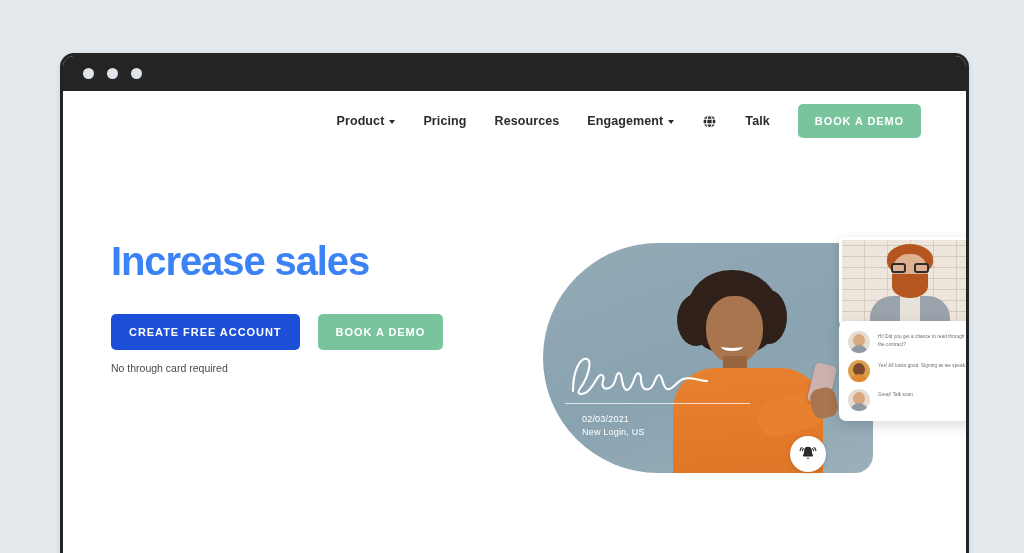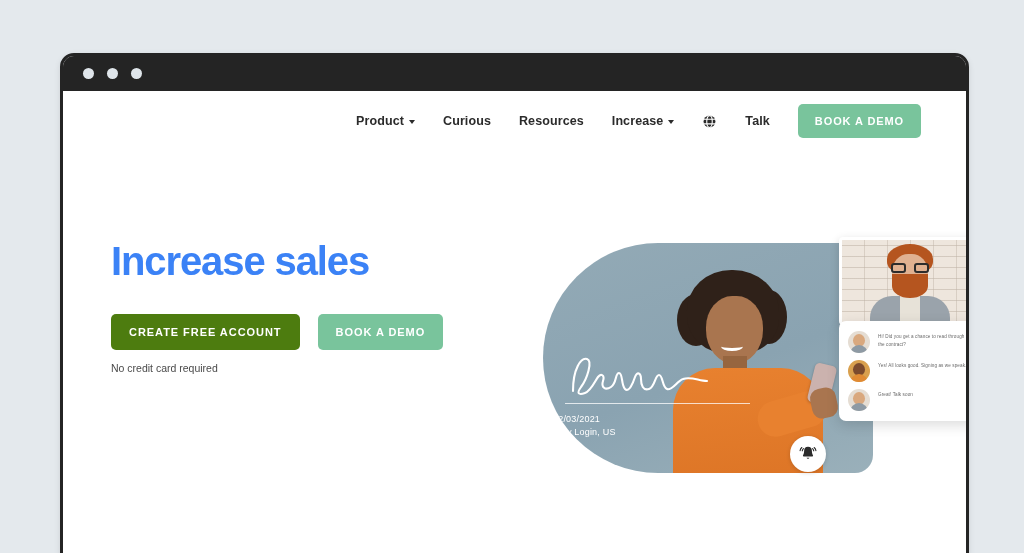--- a/index.html
+++ b/index.html
@@ -60,21 +60,21 @@
   p.subcopy {
     margin-top:33px; font-size:13.6px; line-height:1.72; color:#3a3a3a;
     width:362px;
   }
   .cta-row { margin-top:31px; display:flex; gap:18px; }
   .btn {
     border:none; border-radius:5px; color:#fff; font-weight:bold;
     font-size:11px; letter-spacing:.95px; padding:12px 18px;
     cursor:pointer; font-family:inherit; white-space:nowrap;
   }
-  .btn-orange { background:#4d7c0f; }
+  .btn-orange { background:#1d4ed8; }
   .btn-green  { background:#79c49c; }
   .fineprint { margin-top:12px; font-size:10.5px; color:#4a4a4a; }
 
   
   .hero-right {
     position:absolute; left:480px; top:152px; width:390px; height:230px;
   }
   .blob {
     position:absolute; left:0; top:0; width:330px; height:230px;
     background:linear-gradient(160deg,#93aab6 0%,#8aa3b1 55%,#9ab0ba 100%);
@@ -126,21 +126,21 @@
     box-shadow:0 1px 3px rgba(0,0,0,.25);
   }
   .script-sig {
     position:absolute; left:22px; top:108px; width:160px; height:52px;
   }
   .sig-rule {
     position:absolute; left:22px; top:160px; width:185px; height:1px;
     background:rgba(255,255,255,.75);
   }
   .geo {
-    position:absolute; left:10px; top:170px;
+    position:absolute; left:39px; top:170px;
     font-size:9px; color:#fff; line-height:1.45; letter-spacing:.2px;
   }
   .bell-badge {
     position:absolute; left:247px; top:193px; width:36px; height:36px;
     background:#fff; border-radius:50%;
     display:flex; align-items:center; justify-content:center;
     box-shadow:0 1px 4px rgba(0,0,0,.16);
   }
 
   
@@ -201,29 +201,29 @@
     <div class="page">
 
       <div class="nav">
 
         <div class="nav-link">
           <span>Product</span>
           <span class="caret"></span>
         </div>
 
         <div class="nav-link">
-          <span>Curious</span>
+          <span>Pricing</span>
         </div>
 
         <div class="nav-link">
           <span>Resources</span>
         </div>
 
         <div class="nav-link">
-          <span>Increase</span>
+          <span>Engagement</span>
           <span class="caret"></span>
         </div>
 
         <span style="display:flex;">
           <svg class="globe" viewBox="0 0 24 24" fill="none" stroke="#2b2b2b" stroke-width="1.8">
             <circle cx="12" cy="12" r="9.5" fill="#2b2b2b" stroke="none"></circle>
             <ellipse cx="12" cy="12" rx="4.4" ry="9.5" stroke="#fff" fill="none"></ellipse>
             <line x1="2.5" y1="8.3" x2="21.5" y2="8.3" stroke="#fff"></line>
             <line x1="2.5" y1="15.7" x2="21.5" y2="15.7" stroke="#fff"></line>
           </svg>
@@ -237,21 +237,21 @@
       </div>
 
       <div class="hero-left">
         <h1 class="headline">Increase sales</h1>
 
         <div class="cta-row">
           <button class="btn btn-orange">CREATE FREE ACCOUNT</button>
           <button class="btn btn-green">BOOK A DEMO</button>
         </div>
 
-        <div class="fineprint">No credit card required</div>
+        <div class="fineprint">No through card required</div>
       </div>
 
       <div class="hero-right">
 
         <div class="blob">
 
           <div class="person">
             <div class="hair2"></div>
               <div class="hair3"></div>
               <div class="hair"></div>

